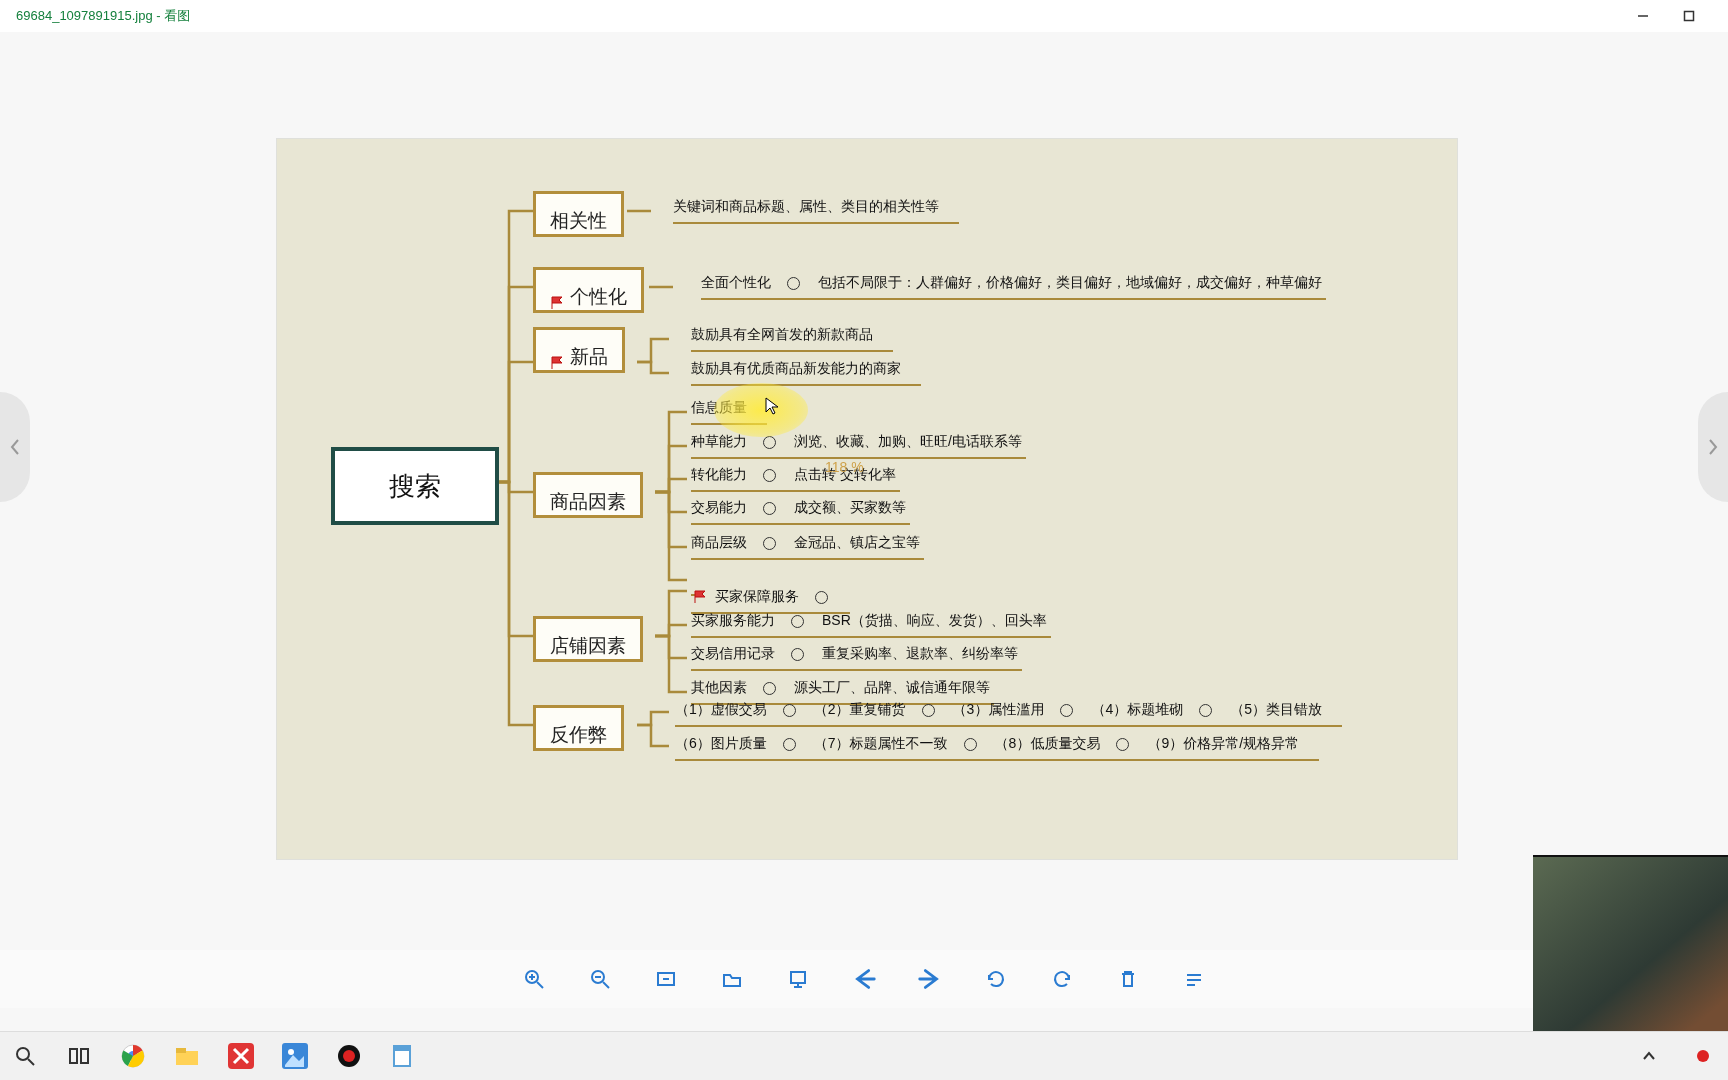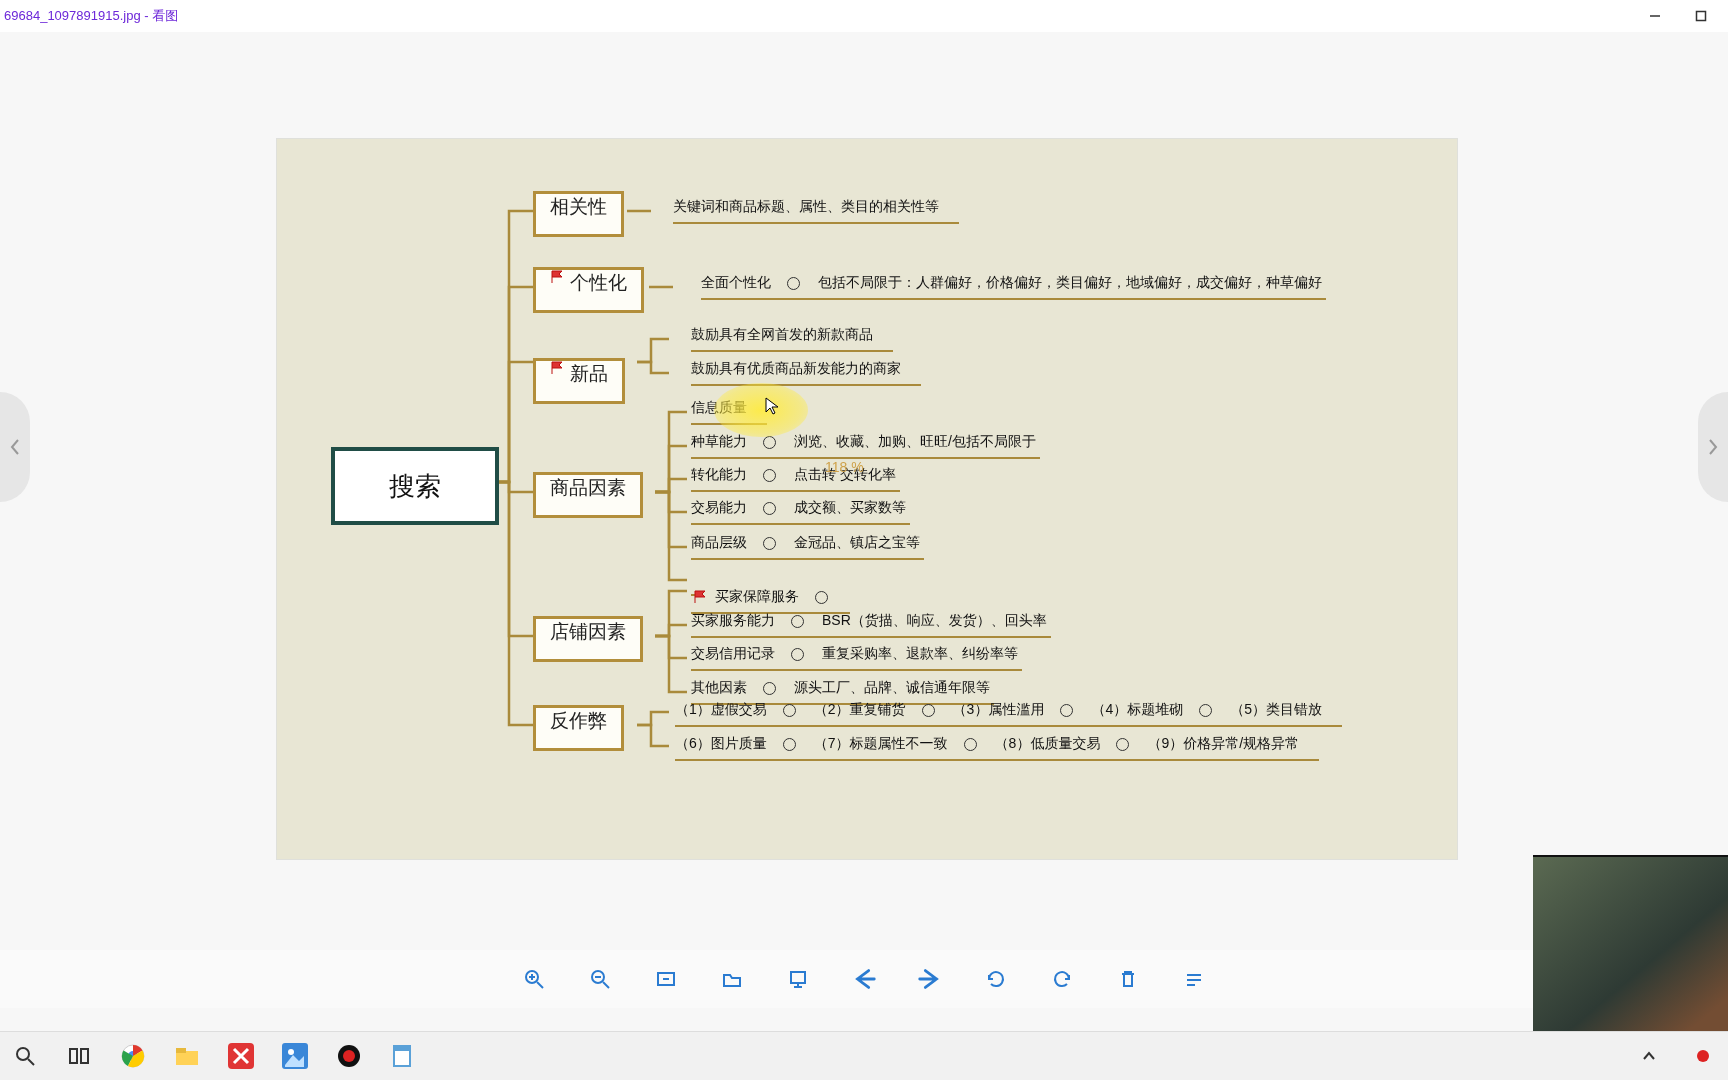--- a/index.html
+++ b/index.html
@@ -1,22 +1,22 @@
 <!DOCTYPE html>
 <html><head>
 <meta charset="utf-8">
 <style>
 html,body{margin:0;padding:0;width:1728px;height:1080px;font-family:"Microsoft YaHei","SimSun",sans-serif;background:#f3f3f3;overflow:hidden}
-.titlebar{position:absolute;top:0;left:0;right:0;height:32px;background:#fff;display:flex;align-items:center;padding:0 4px;font-size:13px;color:#6d28d9;z-index:10}
+.titlebar{position:absolute;top:0;left:0;right:0;height:32px;background:#fff;display:flex;align-items:center;padding:0 16px;font-size:13px;color:#15803d;z-index:10}
 .titlebar .spacer{flex:1}
 .wbtn{width:46px;height:32px;display:flex;align-items:center;justify-content:center;color:#333}
 .viewer{position:absolute;top:32px;left:0;right:0;bottom:0;background:#f7f7f7}
 .canvas{position:absolute;left:276px;top:106px;width:1180px;height:720px;background:#e8e6d4;border:1px solid #dfe0db;overflow:hidden}
 .root-box{position:absolute;left:54px;top:308px;width:160px;height:70px;border:4px solid #204d46;background:#fff;display:flex;align-items:center;justify-content:center;font-size:26px;font-weight:500;color:#111}
-.node{position:absolute;border:3px solid #b28e3b;background:#fefdf7;display:flex;align-items:flex-start;justify-content:center;font-size:19px;gap:6px;padding:0 14px;height:40px;color:#222}
+.node{position:absolute;border:3px solid #b28e3b;background:#fefdf7;display:flex;align-items:flex-end;justify-content:center;font-size:19px;gap:6px;padding:0 14px;height:40px;color:#222}
 .flag{width:14px;height:14px}
 .leaf{position:absolute;font-size:14px;color:#111;border-bottom:2px solid #a98a3b;padding:3px 4px 6px 0;white-space:nowrap;display:flex;align-items:center}
 .leaf .lbl{margin-right:16px}
 .leaf .dot{width:11px;height:11px;border:1.5px solid #333;border-radius:50%;display:inline-block;margin-right:18px;flex:0 0 auto}
 .leaf .lflag{margin-right:8px;margin-left:2px}
 svg.wires{position:absolute;left:0;top:0;width:1180px;height:720px;pointer-events:none}
 svg.wires path{stroke:#a98a3b;stroke-width:2.5;fill:none}
 .nav-bump{position:absolute;top:360px;width:30px;height:110px;background:#e6e6e6;display:flex;align-items:center;justify-content:center;color:#777}
 .nav-bump.l{left:0;border-top-right-radius:60px;border-bottom-right-radius:60px}
 .toolbar{position:absolute;bottom:72px;left:0;right:0;height:58px;display:flex;align-items:center;justify-content:center;gap:38px;background:#fafafa}
@@ -103,21 +103,21 @@
 
     <div class="node" style="left:256px;top:52px" data-name="node-relevance">
         <span>相关性</span>
       </div>
     <div class="node" style="left:256px;top:128px" data-name="node-personalization">
       <svg class="flag" data-name="flag-icon">
           <path d="M2 1 V13 M2 1 h10 l-3 3 l3 3 h-10" fill="#d33" stroke="#b11" stroke-width="1"></path>
         </svg>
       <span>个性化</span>
       </div>
-    <div class="node" style="left:256px;top:219px" data-name="node-new-product">
+    <div class="node" style="left:256px;top:188px" data-name="node-new-product">
       <svg class="flag" data-name="flag-icon">
           <path d="M2 1 V13 M2 1 h10 l-3 3 l3 3 h-10" fill="#d33" stroke="#b11" stroke-width="1"></path>
         </svg>
       <span>新品</span>
       </div>
     <div class="node" style="left:256px;top:333px" data-name="node-product-factor">
         <span>商品因素</span>
       </div>
     <div class="node" style="left:256px;top:477px" data-name="node-shop-factor">
         <span>店铺因素</span>
@@ -149,21 +149,21 @@
       </svg>
 
     <div class="watermark" data-name="zoom-watermark">118 %</div>
 
     <div class="leaf" style="left:414px;top:257px" data-name="leaf-info-quality">
         <span class="lbl">信息质量</span>
       </div>
     <div class="leaf" style="left:414px;top:291px" data-name="leaf-grass-ability">
         <span class="lbl">种草能力</span>
         <span class="dot"></span>
-        <span>浏览、收藏、加购、旺旺/包括不局限于</span>
+        <span>浏览、收藏、加购、旺旺/电话联系等</span>
       </div>
     <div class="leaf" style="left:414px;top:324px" data-name="leaf-conversion">
         <span class="lbl">转化能力</span>
         <span class="dot"></span>
         <span>点击转       交转化率</span>
       </div>
     <div class="leaf" style="left:414px;top:357px" data-name="leaf-transaction">
         <span class="lbl">交易能力</span>
         <span class="dot"></span>
         <span>成交额、买家数等</span>

